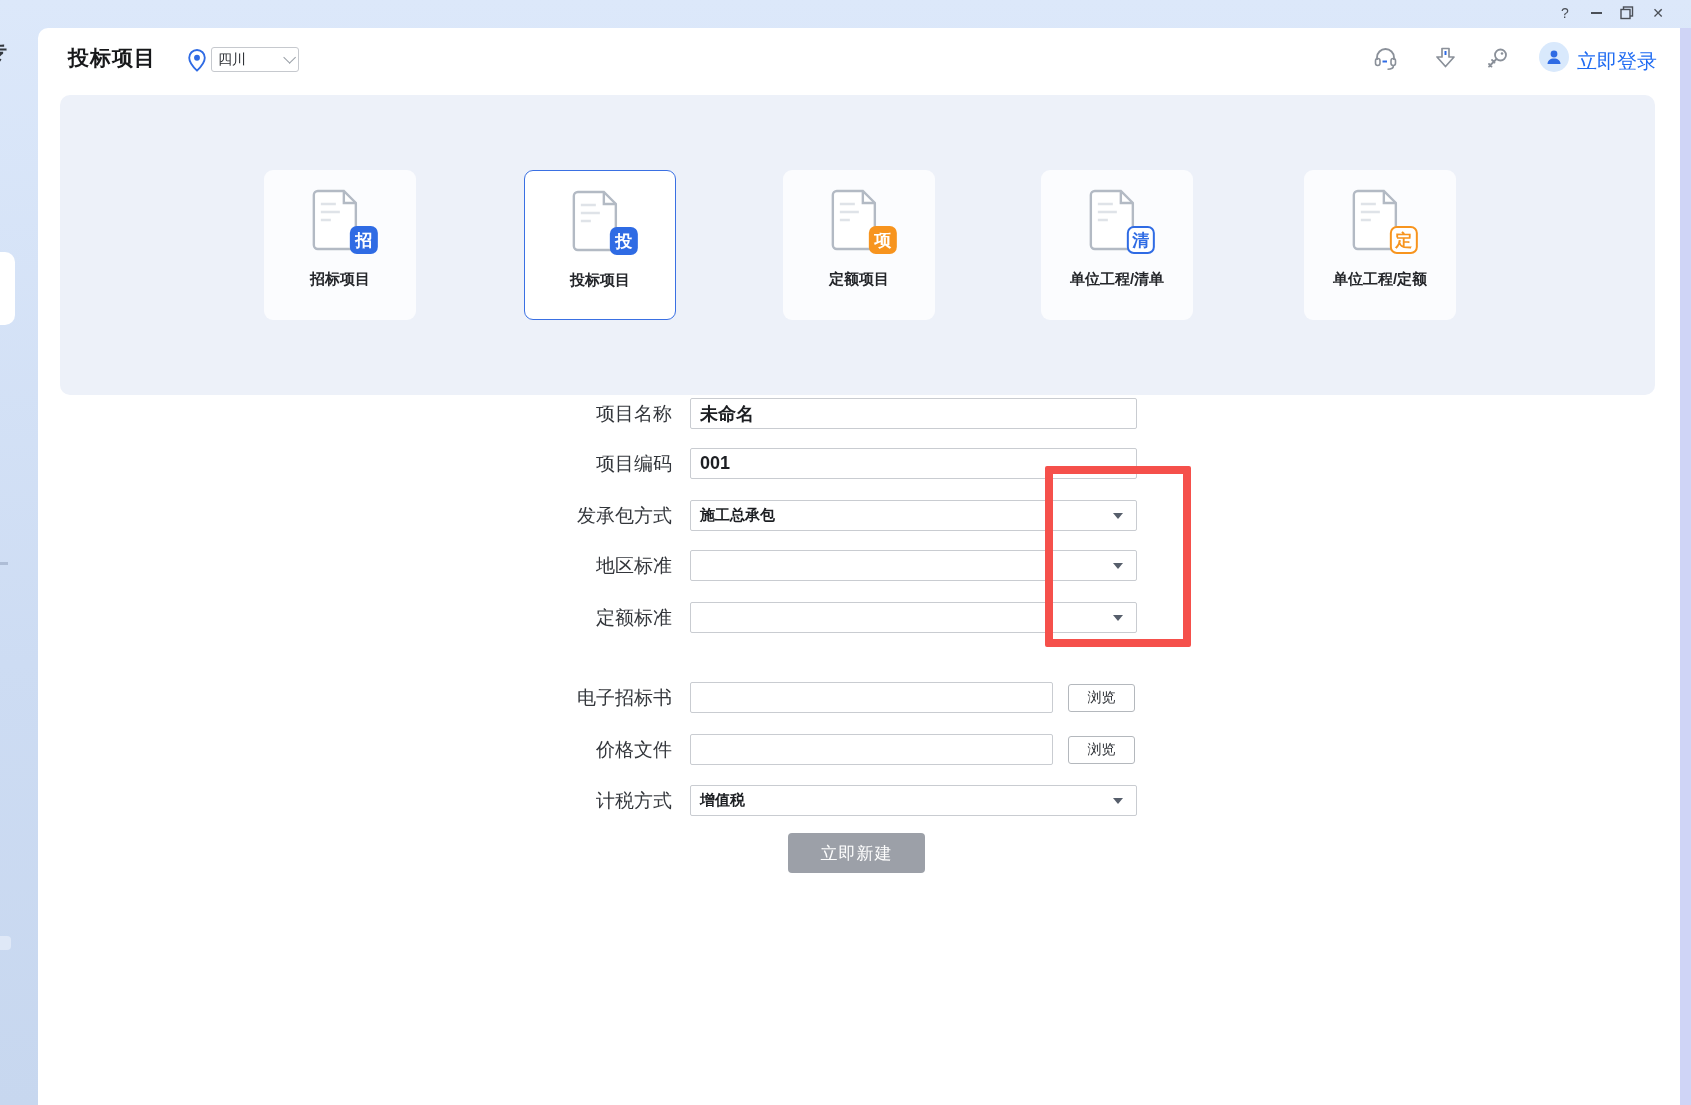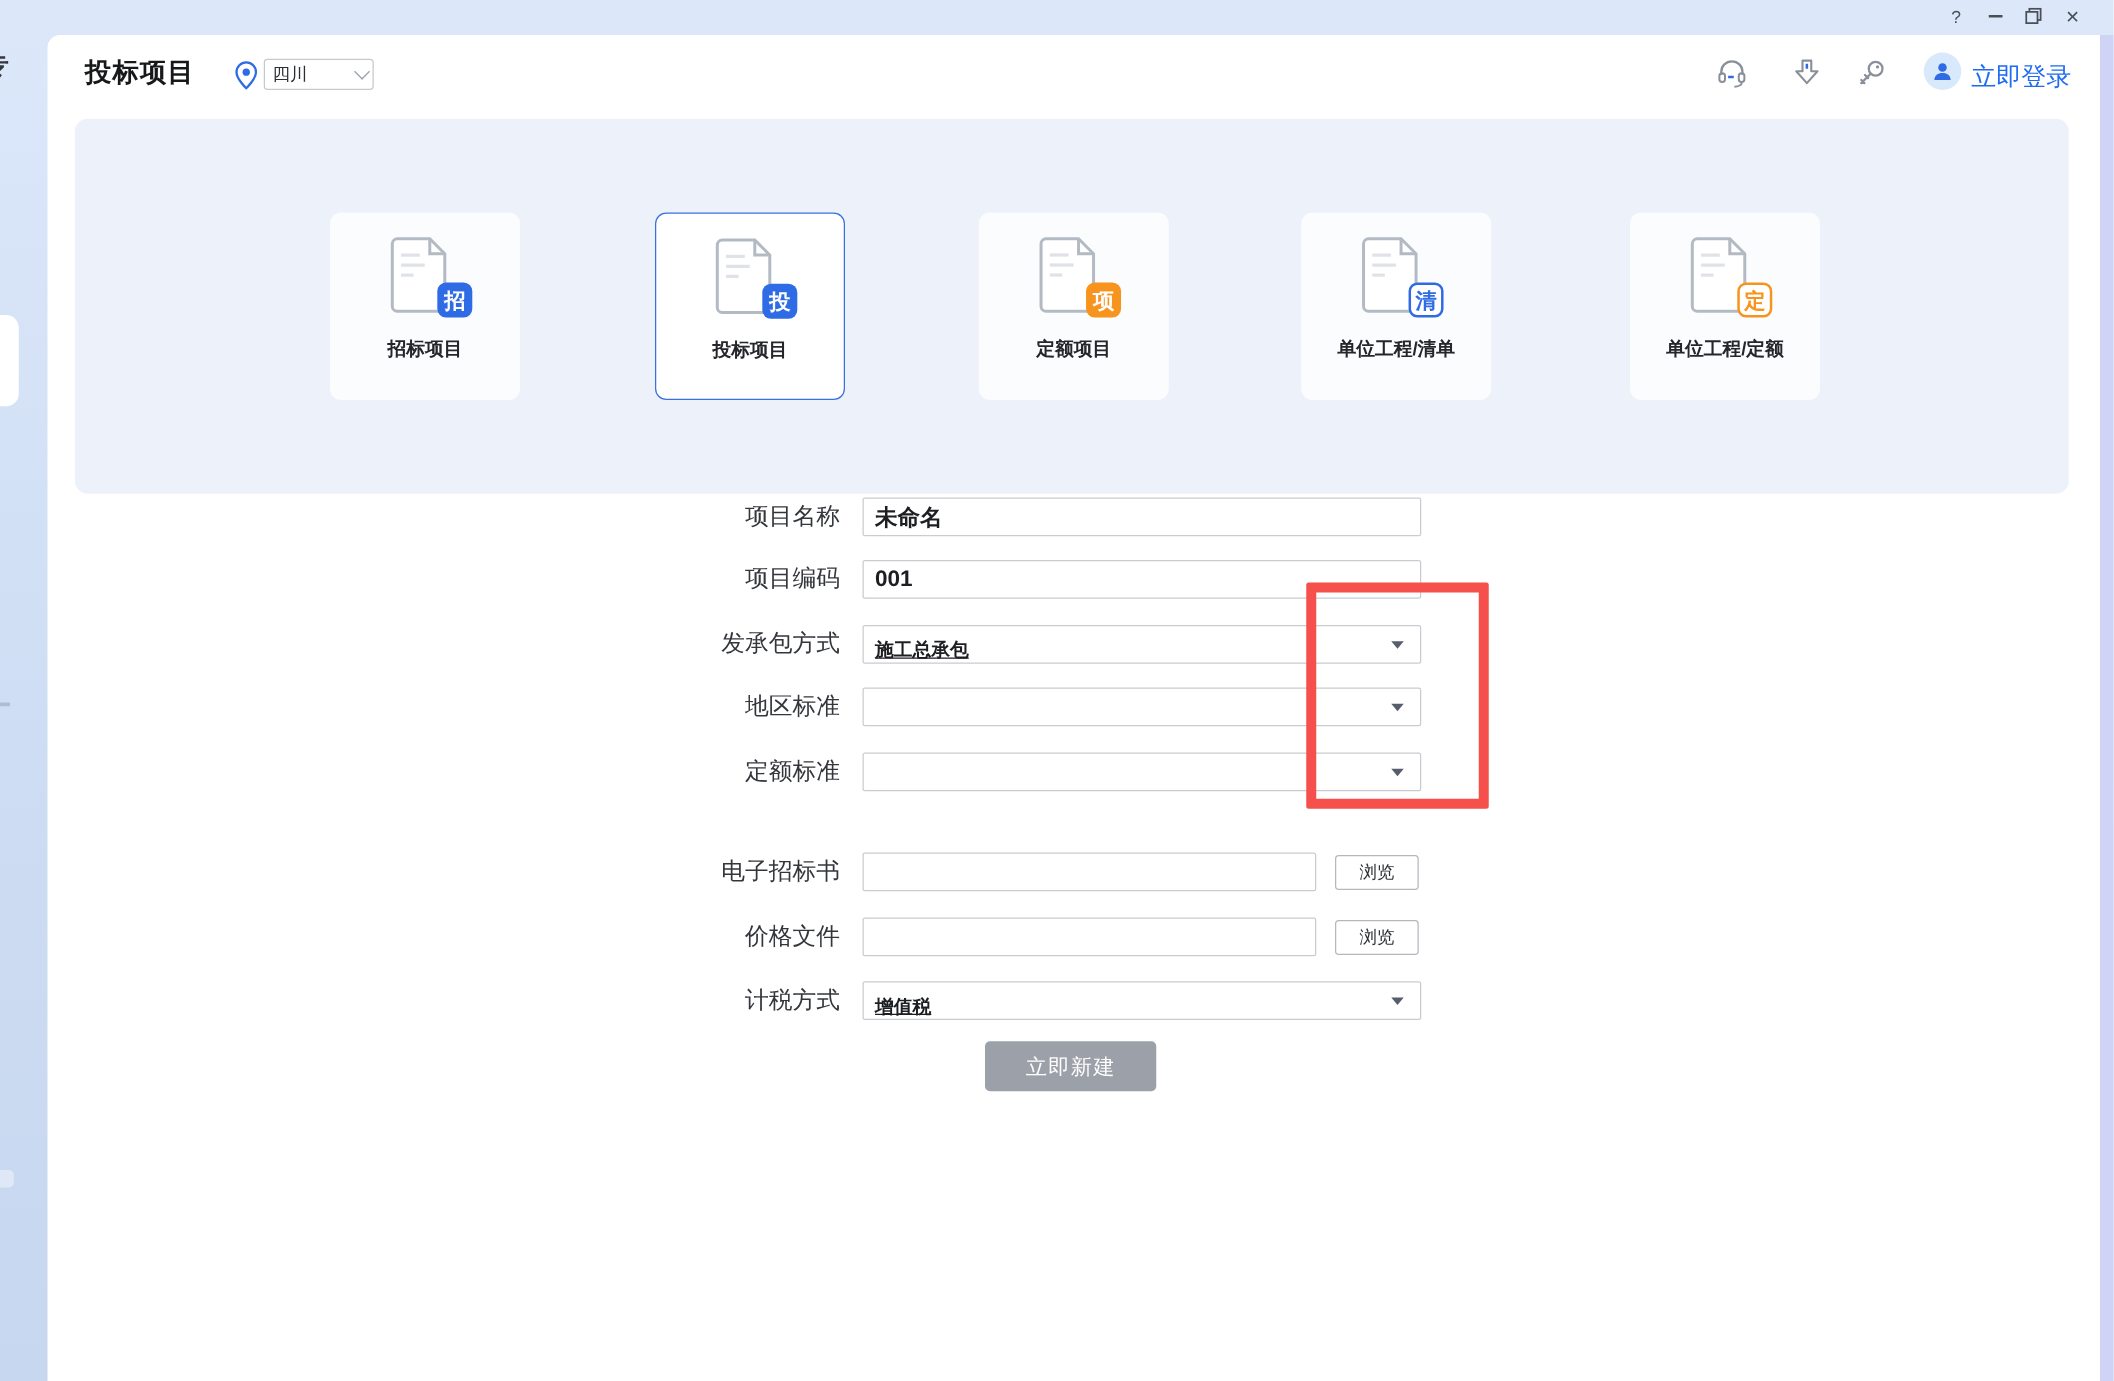--- a/index.html
+++ b/index.html
@@ -59,21 +59,21 @@
   .badge.outline-orange { background:#fff; border:2px solid #f7941e; color:#f7941e; }
   .type-label { position:absolute; left:0; right:0; top:100px; text-align:center;
                 font-size:15px; font-weight:600; color:#24262a; }
 
   
   .frow { position:absolute; left:440px; }
   .flabel { position:absolute; width:232px; text-align:right; font-size:19px; color:#33363b; line-height:31px; }
   .fbox { position:absolute; left:250px; height:31px; background:#fff; border:1px solid #c9ccd1; border-radius:2px; }
   .fbox input { width:100%; height:100%; border:none; outline:none; background:transparent;
                 font-family:inherit; font-size:18px; font-weight:700; color:#1c1e22; padding:0 9px; }
-  .fbox.ddl { display:flex; align-items:flex-end; padding:0 9px; font-size:15px; font-weight:700; color:#1c1e22;text-decoration:underline; }
+  .fbox.ddl { display:flex; align-items:center; padding:0 9px; font-size:15px; font-weight:700; color:#1c1e22; }
   .ddl-arrow { position:absolute; right:13px; top:12px; width:0; height:0;
                border-left:5px solid transparent; border-right:5px solid transparent; border-top:6px solid #565e6b; }
   .w-long { width:447px; }
   .w-short { width:363px; }
   .browse-btn { position:absolute; left:628px; top:2px; width:67px; height:28px; background:#fff;
                 border:1px solid #b4b8bd; border-radius:3px; font-size:14px; color:#2b2e33;
                 display:flex; align-items:center; justify-content:center; cursor:pointer; }
   .r1{top:398px;} .r2{top:448px;} .r3{top:500px;} .r4{top:550px;}
   .r5{top:602px;} .r6{top:682px;} .r7{top:734px;} .r8{top:785px;}
 

